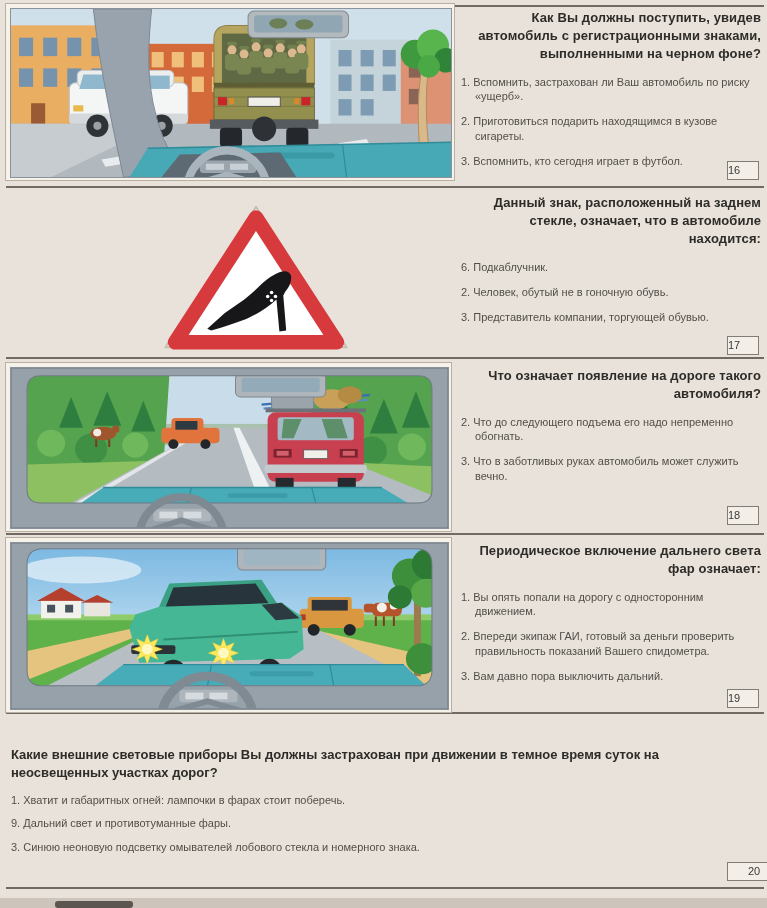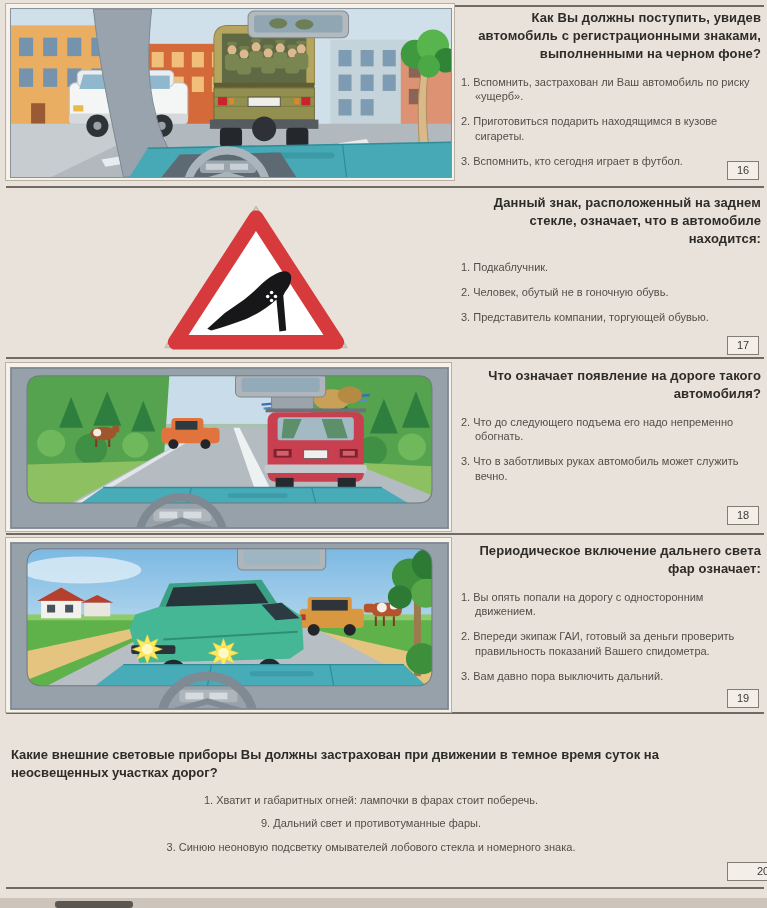--- a/index.html
+++ b/index.html
@@ -21,29 +21,29 @@
   .q-title{
     margin:0 0 12px 0;font-size:13px;line-height:1.38;font-weight:bold;
     color:#2d2c29;letter-spacing:.1px;text-align:right;
   }
   .answer{
     margin:0 0 11px 0;font-size:11px;line-height:1.3;color:#514e49;
     padding-left:14px;text-indent:-14px;
   }
   .badge{
     position:absolute;width:30px;height:17px;line-height:17px;
-    border:1px solid #817c74;background:#f3efe8;text-align:center;
+    border:1px solid #817c74;background:#f3efe8;
     font-size:11px;color:#3c3a36;
   }
   .q20-title{
     position:absolute;left:11px;top:746px;width:690px;
     font-size:13px;line-height:1.4;font-weight:bold;color:#2d2c29;margin:0;
   }
   .q20-answers{position:absolute;left:11px;top:793px;width:720px;}
-  .q20-answers .answer{margin-bottom:9px;text-align:center;}
+  .q20-answers .answer{margin-bottom:9px;}
   .page-bottom{position:absolute;left:0;top:898px;width:767px;height:10px;background:#cdc5bb;}
   .page-smudge{position:absolute;left:55px;top:901px;width:78px;height:7px;background:#46423d;border-radius:3px;opacity:.85;}
 </style>
 </head>
 <body>
 
 <div class="sep" style="left:448px;top:5px;width:316px;"></div>
 <div class="sep" style="left:6px;top:186px;width:758px;"></div>
 <div class="sep" style="left:6px;top:357px;width:758px;"></div>
 <div class="sep" style="left:6px;top:533px;width:758px;"></div>
@@ -232,21 +232,21 @@
         <circle cx="116" cy="101" r="1.8"></circle>
           <circle cx="120" cy="97" r="1.8"></circle>
           <circle cx="112" cy="97" r="1.8"></circle>
           <circle cx="116" cy="93" r="1.8"></circle>
       </g>
     </g>
   </svg>
 </div>
 <div class="qcol" style="top:194px;">
   <h2 class="q-title">Данный знак, расположенный на заднем стекле, означает, что в автомобиле находится:</h2>
-  <p class="answer">1. Подкаблучник.</p>
+  <p class="answer">6. Подкаблучник.</p>
   <p class="answer">2. Человек, обутый не в гоночную обувь.</p>
   <p class="answer">3. Представитель компании, торгующей обувью.</p>
 </div>
 <div class="badge" style="left:727px;top:336px;">17</div>
 
 <div class="panel" style="left:5px;top:362px;width:447px;height:170px;">
   <div class="art">
   <svg viewBox="0 0 436 166" preserveAspectRatio="none">
     <rect x="16" y="8" width="404" height="132" fill="#c9dcea"></rect>
     <rect x="16" y="58" width="404" height="22" fill="#a8c2ae"></rect>

